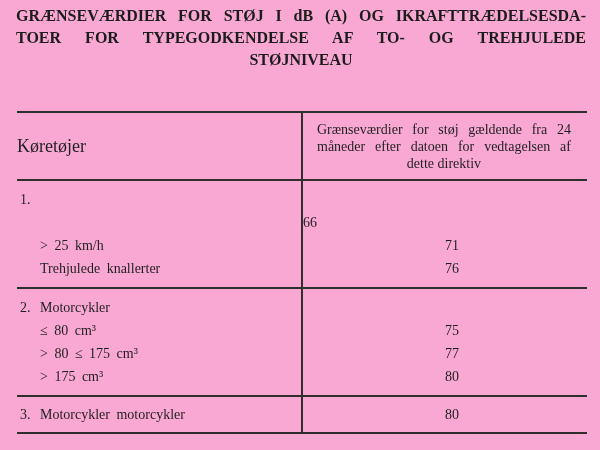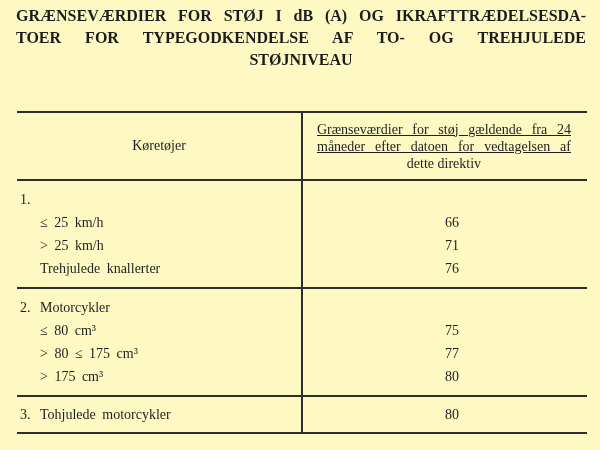--- a/index.html
+++ b/index.html
@@ -4,21 +4,21 @@
 <style>
   html, body {
     margin: 0;
     padding: 0;
     background: #ffffff;
   }
   .page {
     position: relative;
     width: 600px;
     height: 450px;
-    background: #fef9c3;
+    background: #f9a8d4;
     overflow: hidden;
     font-family: "Liberation Serif", "DejaVu Serif", serif;
     color: #1f1f1f;
   }
   
   .title {
     position: absolute;
     left: 16px;
     top: 5px;
     width: 570px;
@@ -56,35 +56,34 @@
     background: #2e2e2e;
   }
   .thead {
     display: flex;
     height: 66px;
     border-bottom: 2px solid #2e2e2e;
     align-items: center;
   }
   .th-left {
     width: 284px;
-    text-align: center;
-    font-size: 14px;
+    text-align: left;
+    font-size: 18px;
   }
   .th-right {
     flex: 1;
     padding: 0 16px;
   }
   .hl {
     font-size: 14px;
     line-height: 17px;
   }
   .hl.just {
     text-align: justify;
     text-align-last: justify;
-    text-decoration: underline;
   }
   .hl.center {
     text-align: center;
     text-align-last: center;
   }
   .section {
     border-bottom: 2px solid #2e2e2e;
     padding: 7px 0;
   }
   .section.last {
@@ -139,24 +138,20 @@
     </div>
 
     <div class="section">
       <div class="row">
         <div class="label">
           <span class="num">1.</span>
         </div>
         <div class="value"></div>
       </div>
       <div class="row">
-        <div class="label">
-          <span class="num"></span>
-          <span class="txt">≤ 25 km/h</span>
-        </div>
         <div class="value">66</div>
       </div>
       <div class="row">
         <div class="label">
           <span class="num"></span>
           <span class="txt">&gt; 25 km/h</span>
         </div>
         <div class="value">71</div>
       </div>
       <div class="row">
@@ -196,20 +191,20 @@
           <span class="txt">&gt; 175 cm³</span>
         </div>
         <div class="value">80</div>
       </div>
     </div>
 
     <div class="section last">
       <div class="row">
         <div class="label">
           <span class="num">3.</span>
-          <span class="txt">Tohjulede motorcykler</span>
+          <span class="txt">Motorcykler motorcykler</span>
         </div>
         <div class="value">80</div>
       </div>
     </div>
 
   </div>
 </div>
 
 </body></html>

